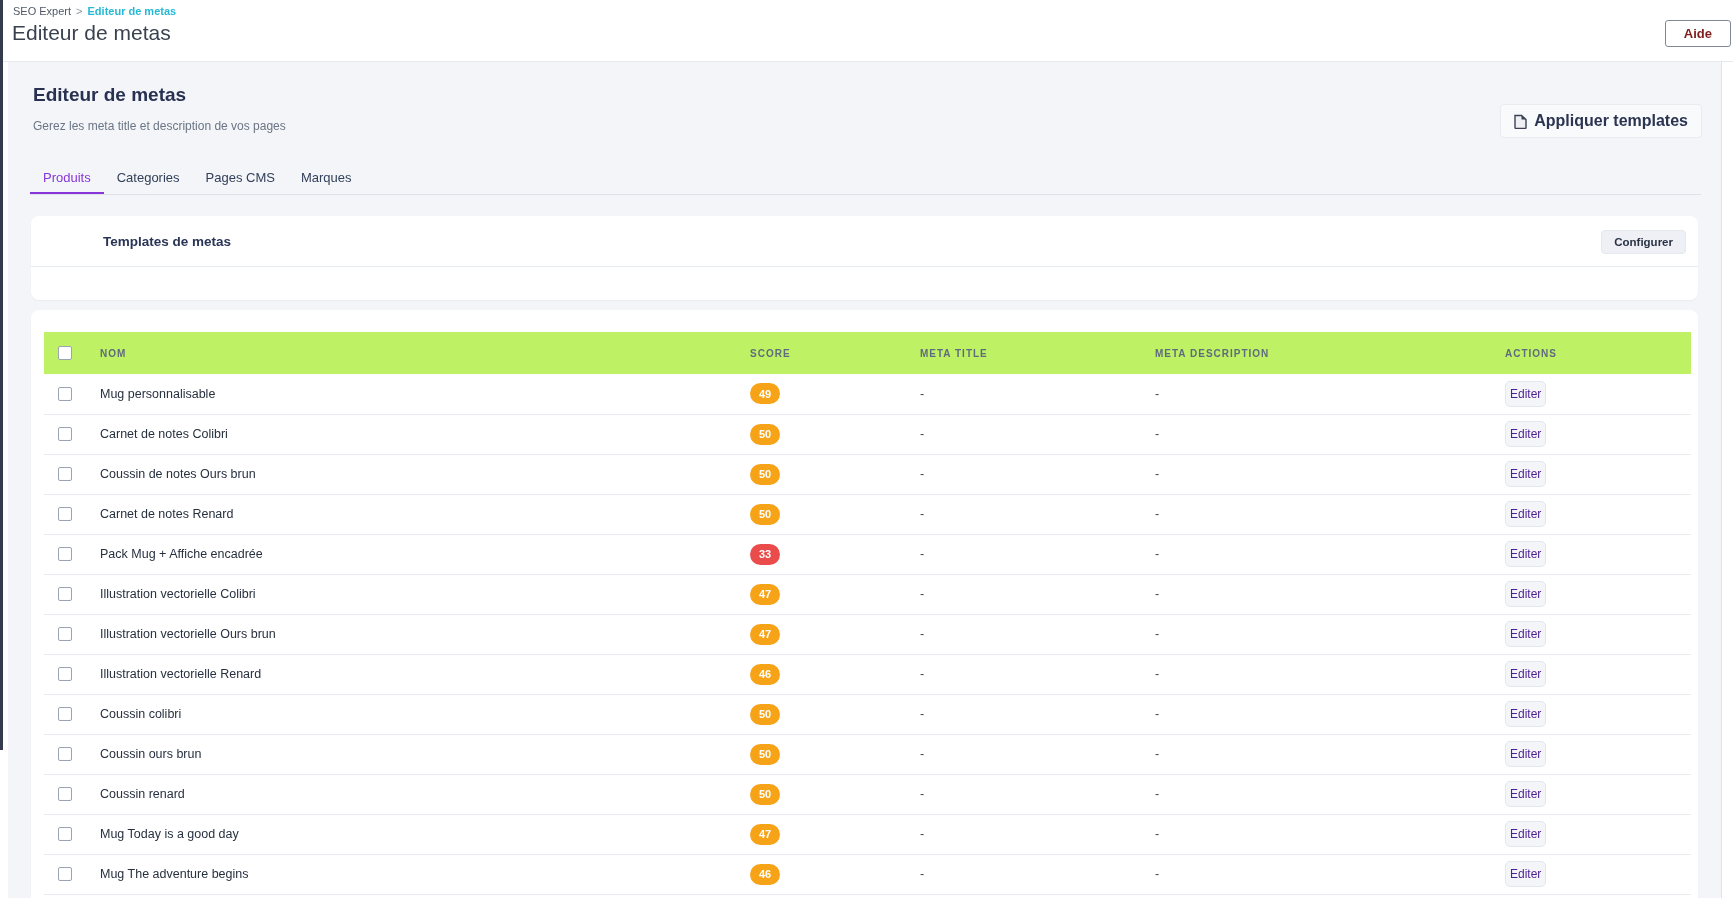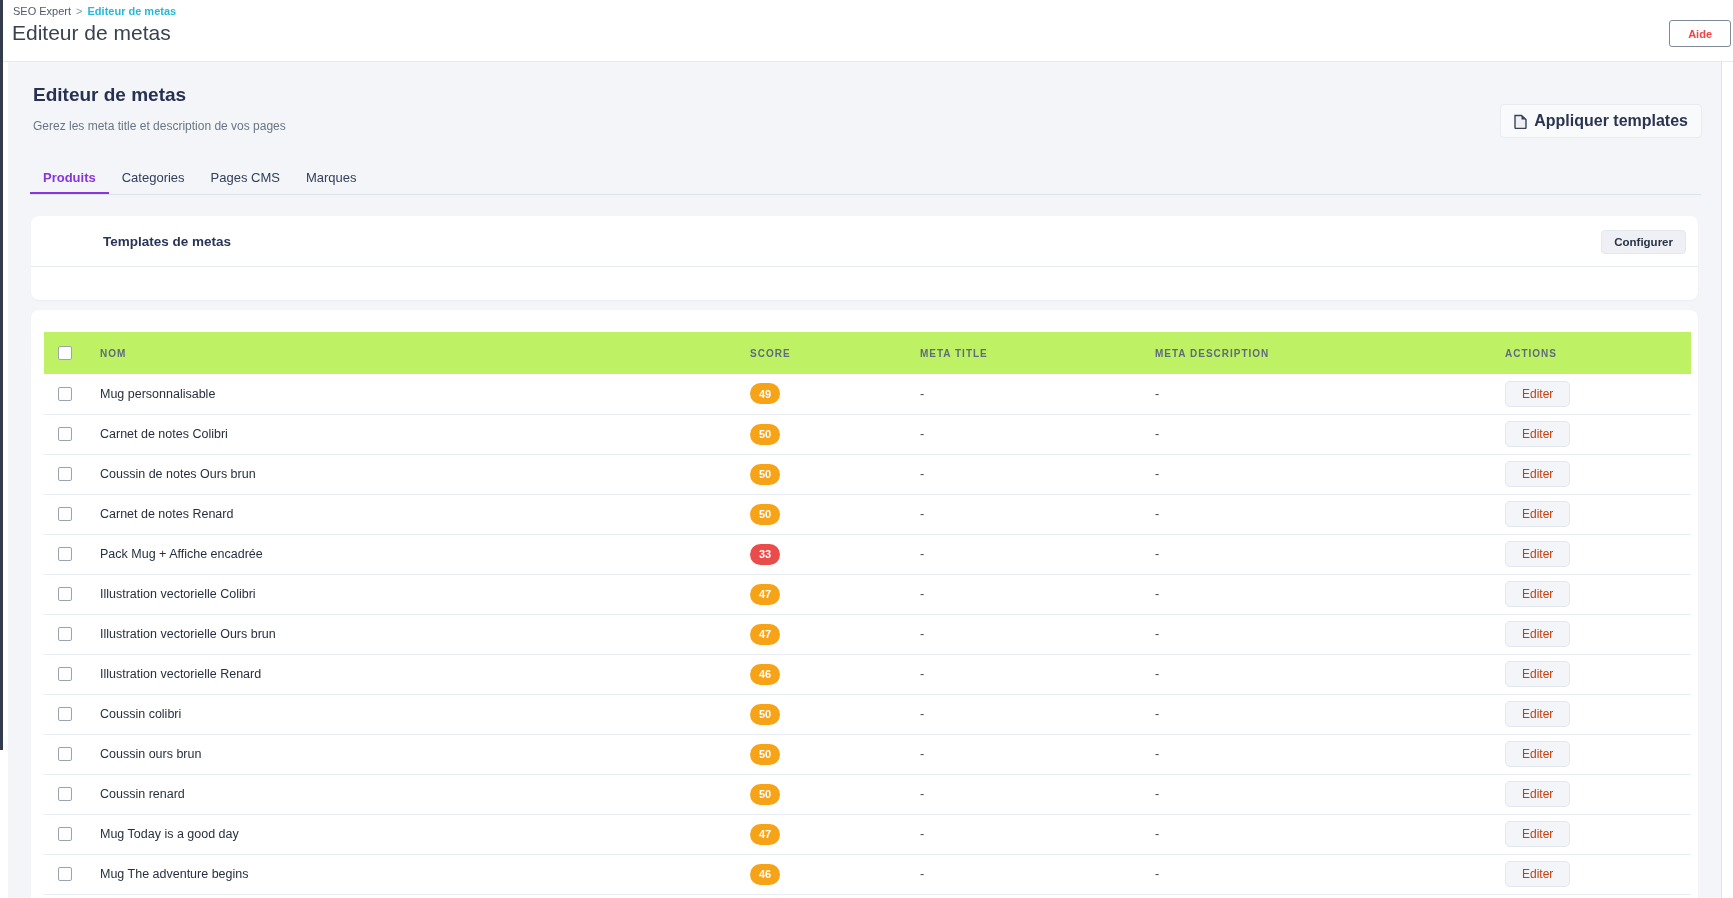--- a/index.html
+++ b/index.html
@@ -13,21 +13,21 @@
 
   
   .topbar { position:absolute; left:3px; top:0; right:0; height:62px; background:#fff; border-bottom:1px solid #e6eaef; }
   .breadcrumb { position:absolute; left:10px; top:5px; font-size:11px; color:#4f5a66; }
   .breadcrumb .sep { margin:0 5px; color:#8d97a1; }
   .breadcrumb .crumb-link { color:var(--link-cyan,#25b9d7); font-weight:700; }
   .page-title { position:absolute; left:9px; top:21px; font-size:21px; font-weight:400; color:#39424f; }
   .help-btn {
     position:absolute; right:2px; top:20px; height:27px; padding:5px 18px;
     background:#fff; border:1px solid #7f8a96; border-radius:3px;
-    font-size:11px; font-weight:600; color:#ef4444; font-family:inherit; cursor:pointer;
+    font-size:13px; font-weight:600; color:#7f1d1d; font-family:inherit; cursor:pointer;
   }
 
   
   .content { position:absolute; left:8px; top:62px; width:1713px; bottom:0; background:#f3f5f8; }
   .right-gutter { position:absolute; right:0; top:62px; width:12px; bottom:0; background:#fff; border-left:1px solid #dfe3e8; }
 
   .panel-head { position:relative; height:98px; }
   .panel-title { position:absolute; left:25px; top:22px; font-size:19px; font-weight:700; color:#283152; }
   .panel-subtitle { position:absolute; left:25px; top:57px; font-size:12px; color:#6b7585; }
   .apply-btn {
@@ -37,21 +37,21 @@
     font-size:16px; font-weight:700; color:#2b3450; font-family:inherit; cursor:pointer;
   }
   .apply-btn svg { display:block; }
 
   
   .tabbar { margin:0 20px 0 22px; height:35px; border-bottom:1px solid #dde3ea; display:flex; align-items:flex-end; }
   .tab {
     padding:0 13px; height:29px; line-height:26px; font-size:13px; color:#33405a;
     cursor:pointer; border-bottom:2px solid transparent;
   }
-  .tab.active { color:var(--accent-purple,#8636d9); font-weight:700; border-bottom-color:var(--accent-purple,#8636d9); }
+  .tab.active { color:var(--accent-purple,#8636d9); font-weight:400; border-bottom-color:var(--accent-purple,#8636d9); }
 
   
   .card { background:#fff; border-radius:8px; margin:0 23px; box-shadow:0 1px 2px rgba(30,40,60,0.04); }
   .templates-card { margin-top:21px; height:84px; }
   .card-header { position:relative; height:51px; padding:0 30px; border-bottom:1px solid #e7ecf1; }
   .card-title { line-height:51px; font-size:13.5px; font-weight:700; color:#2a3556;margin-left:42px; }
   .configure-btn {
     position:absolute; right:12px; top:14px; height:24px; padding:0 12px;
     background:#eef0f5; border:1px solid #e4e8ef; border-radius:4px;
     font-size:11.5px; font-weight:600; color:#2a3344; font-family:inherit; cursor:pointer;
@@ -73,22 +73,22 @@
   }
   .badge {
     display:inline-flex; align-items:center; justify-content:center;
     min-width:30px; height:21px; padding:7px 7px; border-radius:11px;
     font-size:11px; font-weight:700; color:#fff;
   }
   .badge.orange { background:var(--score-orange,#f7a318); }
   .badge.red { background:var(--score-red,#e94c4b); }
   .dash { color:#3a4556; }
   .edit-btn {
-    padding:5px 16px; background:#f3f5f8; border:1px solid #e3e8ee; border-radius:5px;
-    font-size:12px; color:#c2410c; font-family:inherit; cursor:pointer;
+    padding:5px 4px; background:#f3f5f8; border:1px solid #e3e8ee; border-radius:5px;
+    font-size:12px; color:#4c1d95; font-family:inherit; cursor:pointer;
   }
 </style>
 </head>
 <body>
 
 <div class="side-strip"></div>
 
 <div class="topbar">
   <div class="breadcrumb">
     <span>SEO Expert</span><span class="sep">&gt;</span><span class="crumb-link">Editeur de metas</span>

